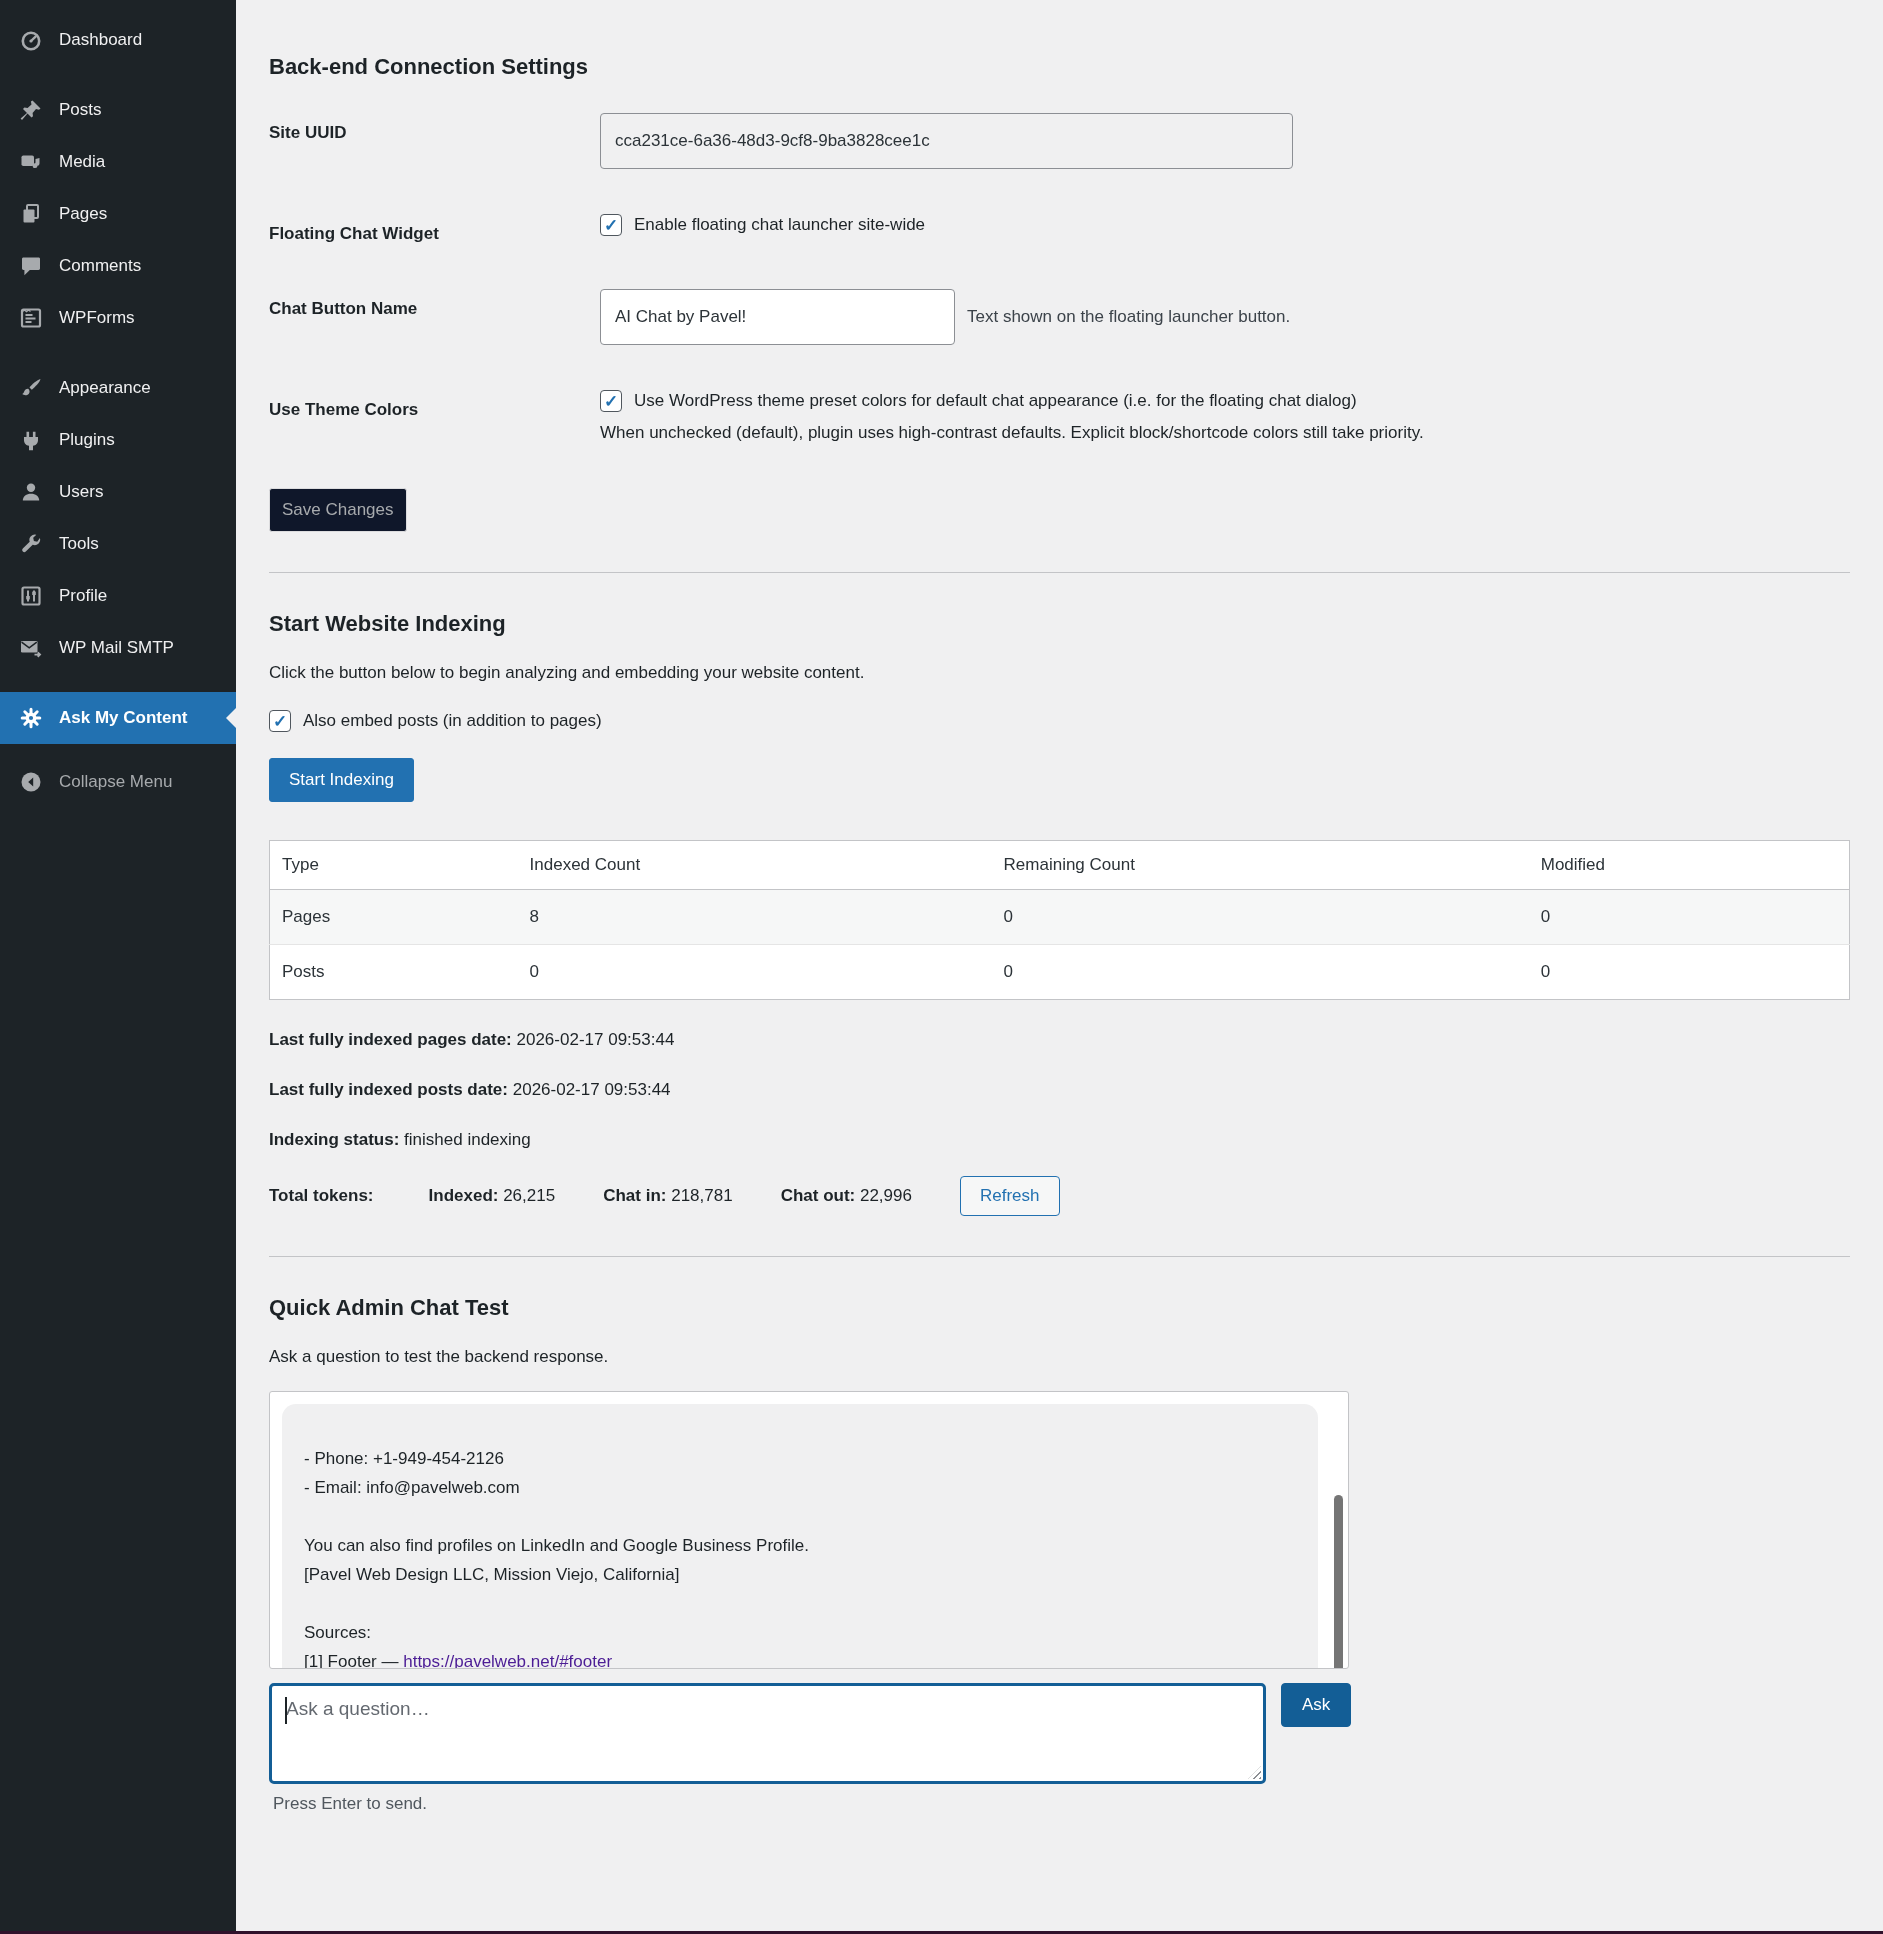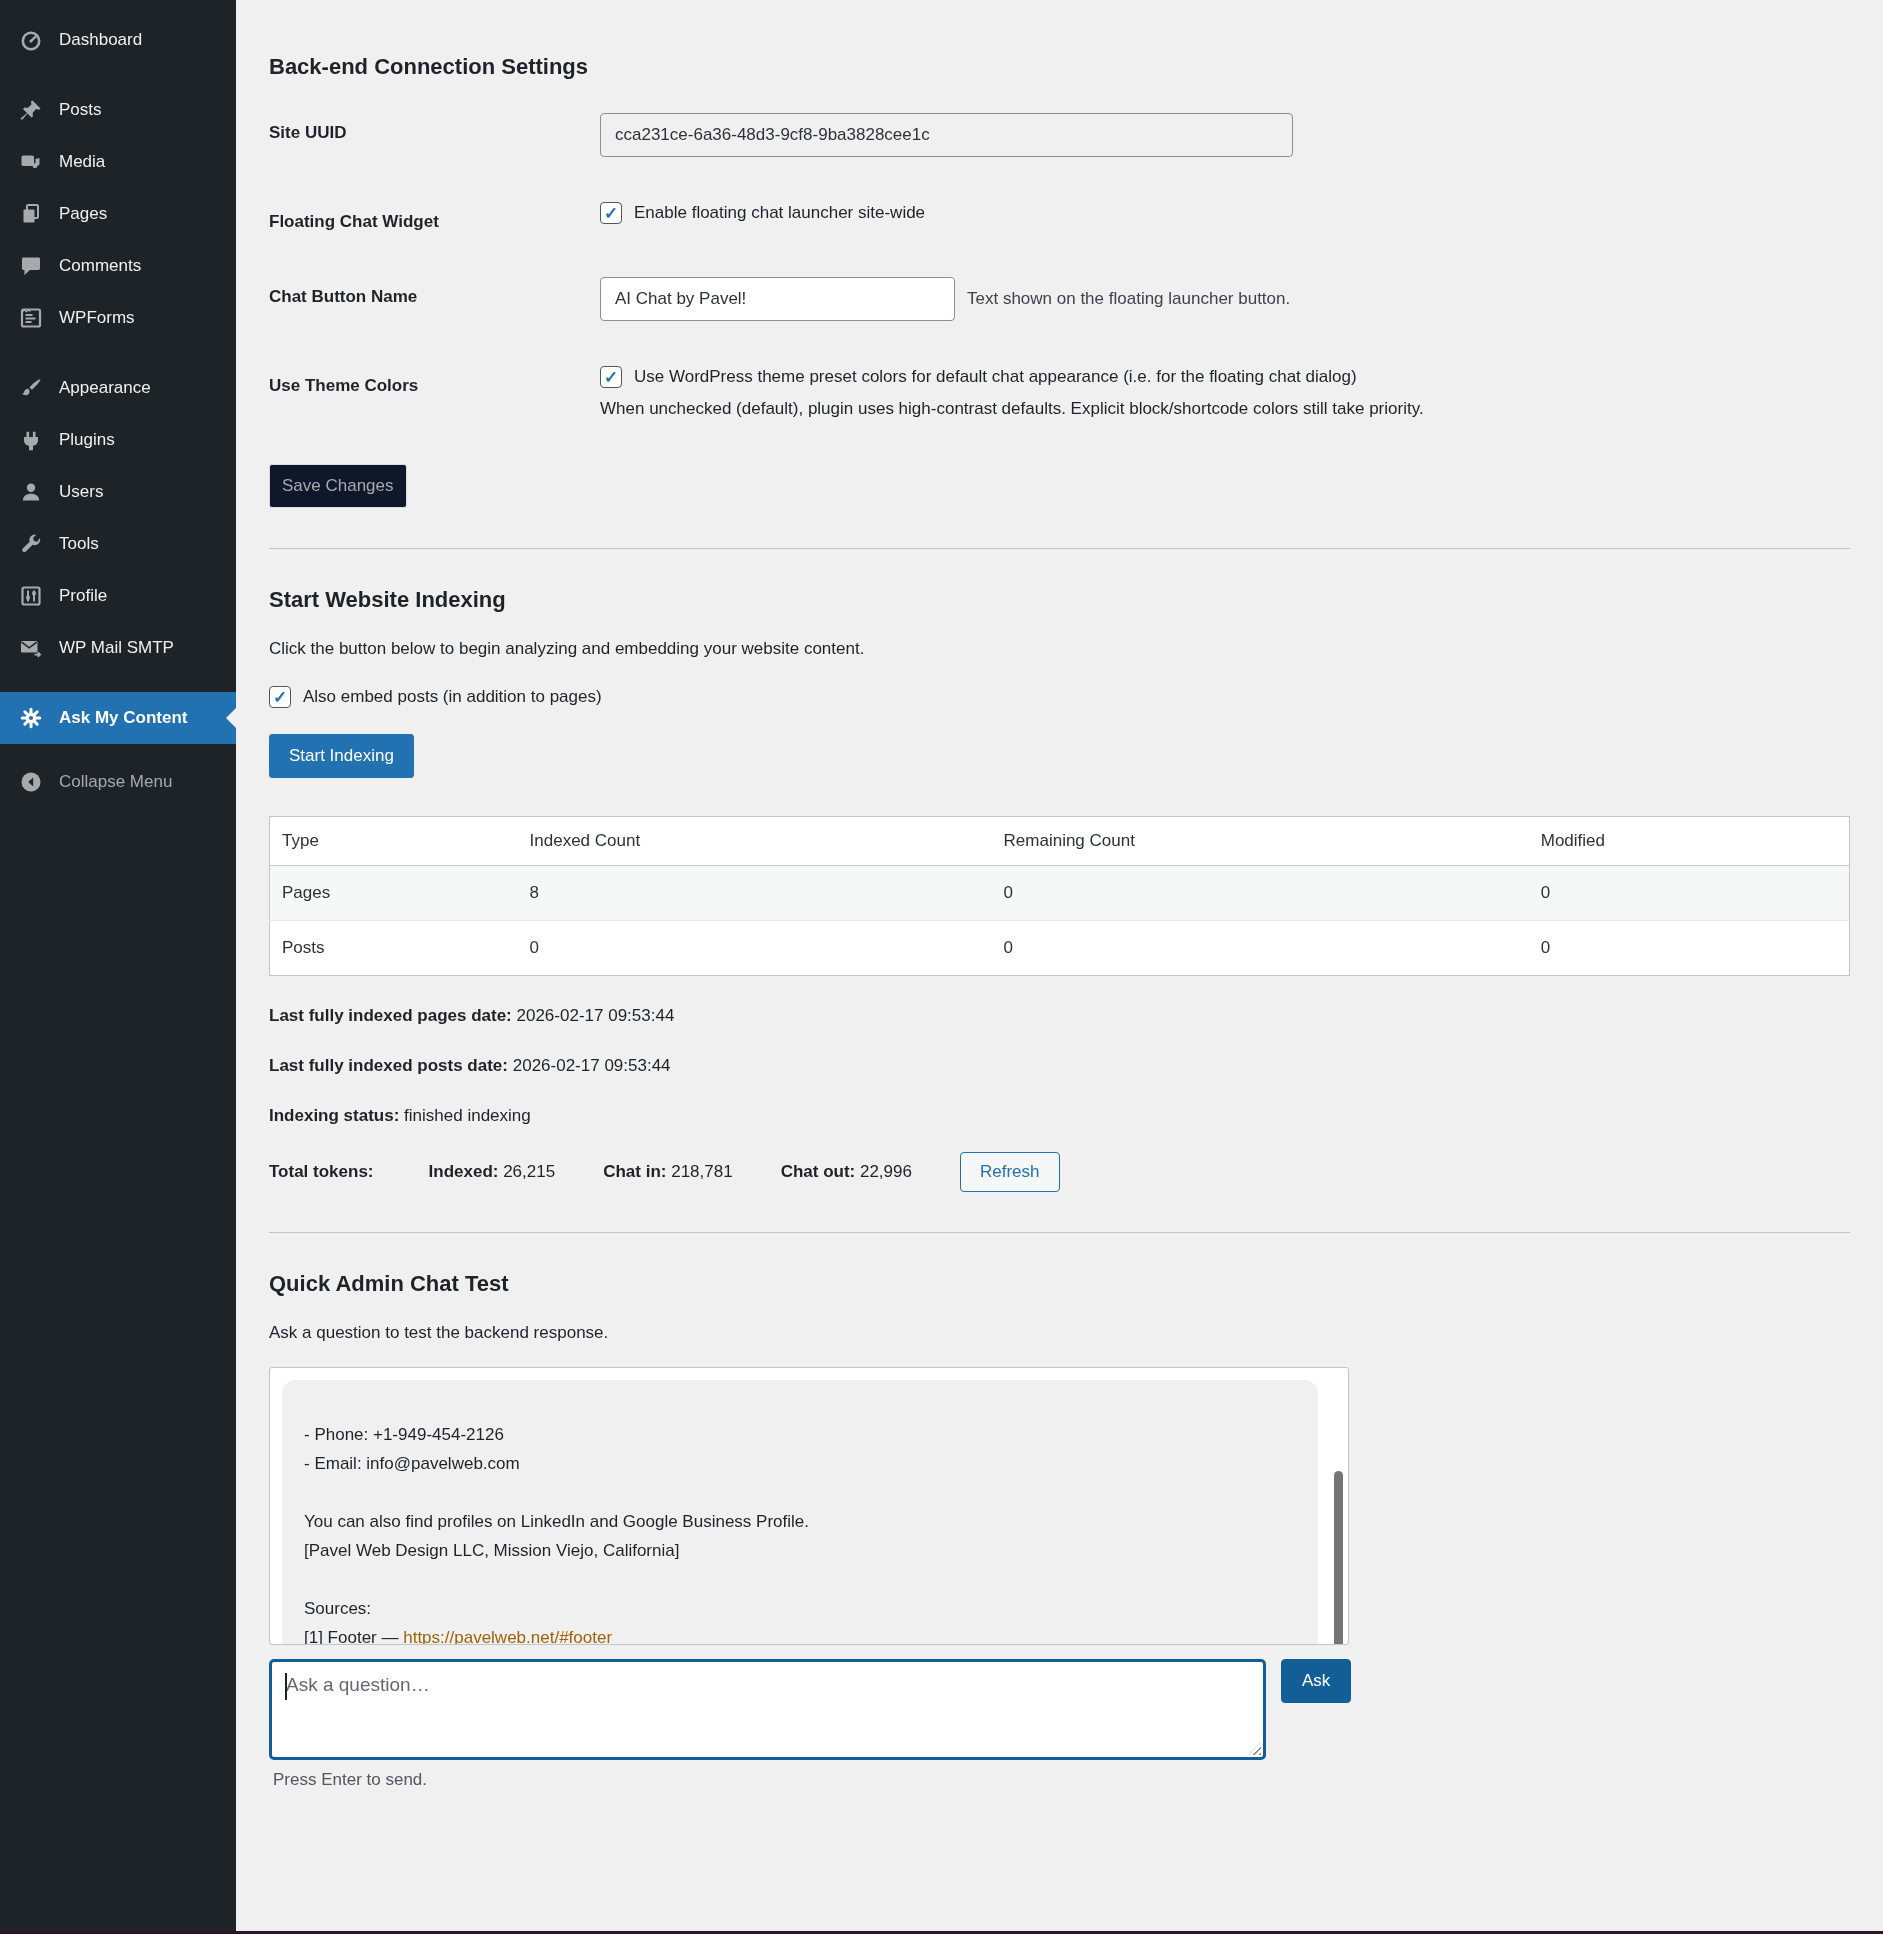--- a/index.html
+++ b/index.html
@@ -39,21 +39,21 @@
   .main { margin-left:236px; padding:16px 33px 0 33px; }
   h1.page-title { font-size:30px; font-weight:400; color:#1d2327; padding:12px 0 4px 0; }
   h2.section-heading { font-size:22px; font-weight:bold; color:#1d2327; margin-top:38px; }
 
   .form-table { margin-top:10px; }
   .form-row { display:flex; padding:23px 0 22px 0; }
   .form-row .flabel { width:331px; flex:0 0 331px; font-weight:bold; font-size:17px; padding-top:10px; }
   .form-row .ffield { flex:1; }
 
   input.text-input {
-    height:44px; border:1px solid #8c8f94; border-radius:4px;
+    height:56px; border:1px solid #8c8f94; border-radius:4px;
     font-size:17px; font-family:"Liberation Sans", sans-serif;
     padding:0 14px; color:#2c3338; background:#fff;
   }
   input.uuid { width:693px; background:#f0f0f1; }
   input.chatname { width:355px; }
   .inline-desc { margin-left:12px; color:#3c434a; }
   .field-line { display:flex; align-items:center; }
 
   .cb {
     width:22px; height:22px; border:1px solid #50575e; border-radius:4px;
@@ -108,21 +108,21 @@
   
   .chat-log {
     margin-top:24px; width:1080px; height:278px; background:#fff;
     border:1px solid #c3c4c7; border-radius:3px; position:relative; overflow:hidden;
   }
   .bubble {
     margin:12px 30px 26px 12px; background:#f0f0f1; border-radius:14px;
     padding:40px 26px 28px 22px; min-height:256px;
   }
   .bubble .line { line-height:29px; font-size:17px; color:#1d2327; min-height:29px; }
-  .bubble a { color:#a16207;text-align:right; }
+  .bubble a { color:#4c1d95;text-align:right; }
   .scroll-thumb {
     position:absolute; right:5px; top:103px; width:9px; height:200px;
     background:#757575; border-radius:5px;
   }
 
   .ask-row { margin-top:14px; display:flex; align-items:flex-start; gap:15px; }
   .ask-box {
     width:997px; height:101px; background:#fff; border:3px solid #135e96;
     border-radius:5px; position:relative; padding:12px 14px;
   }

